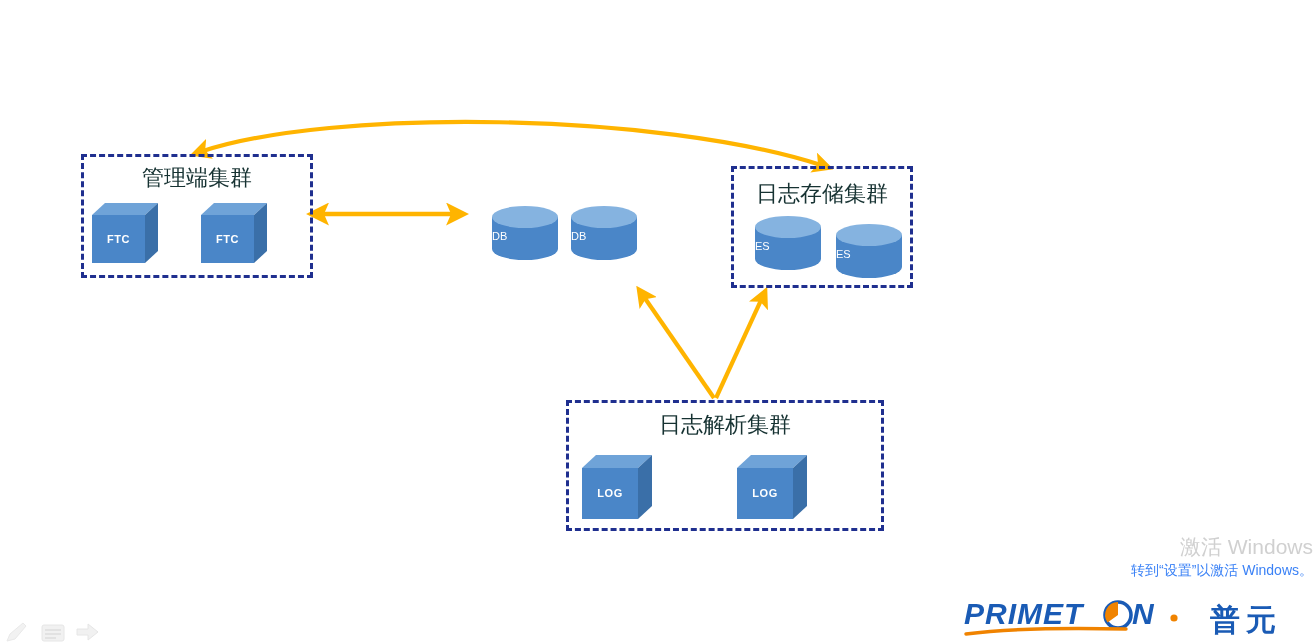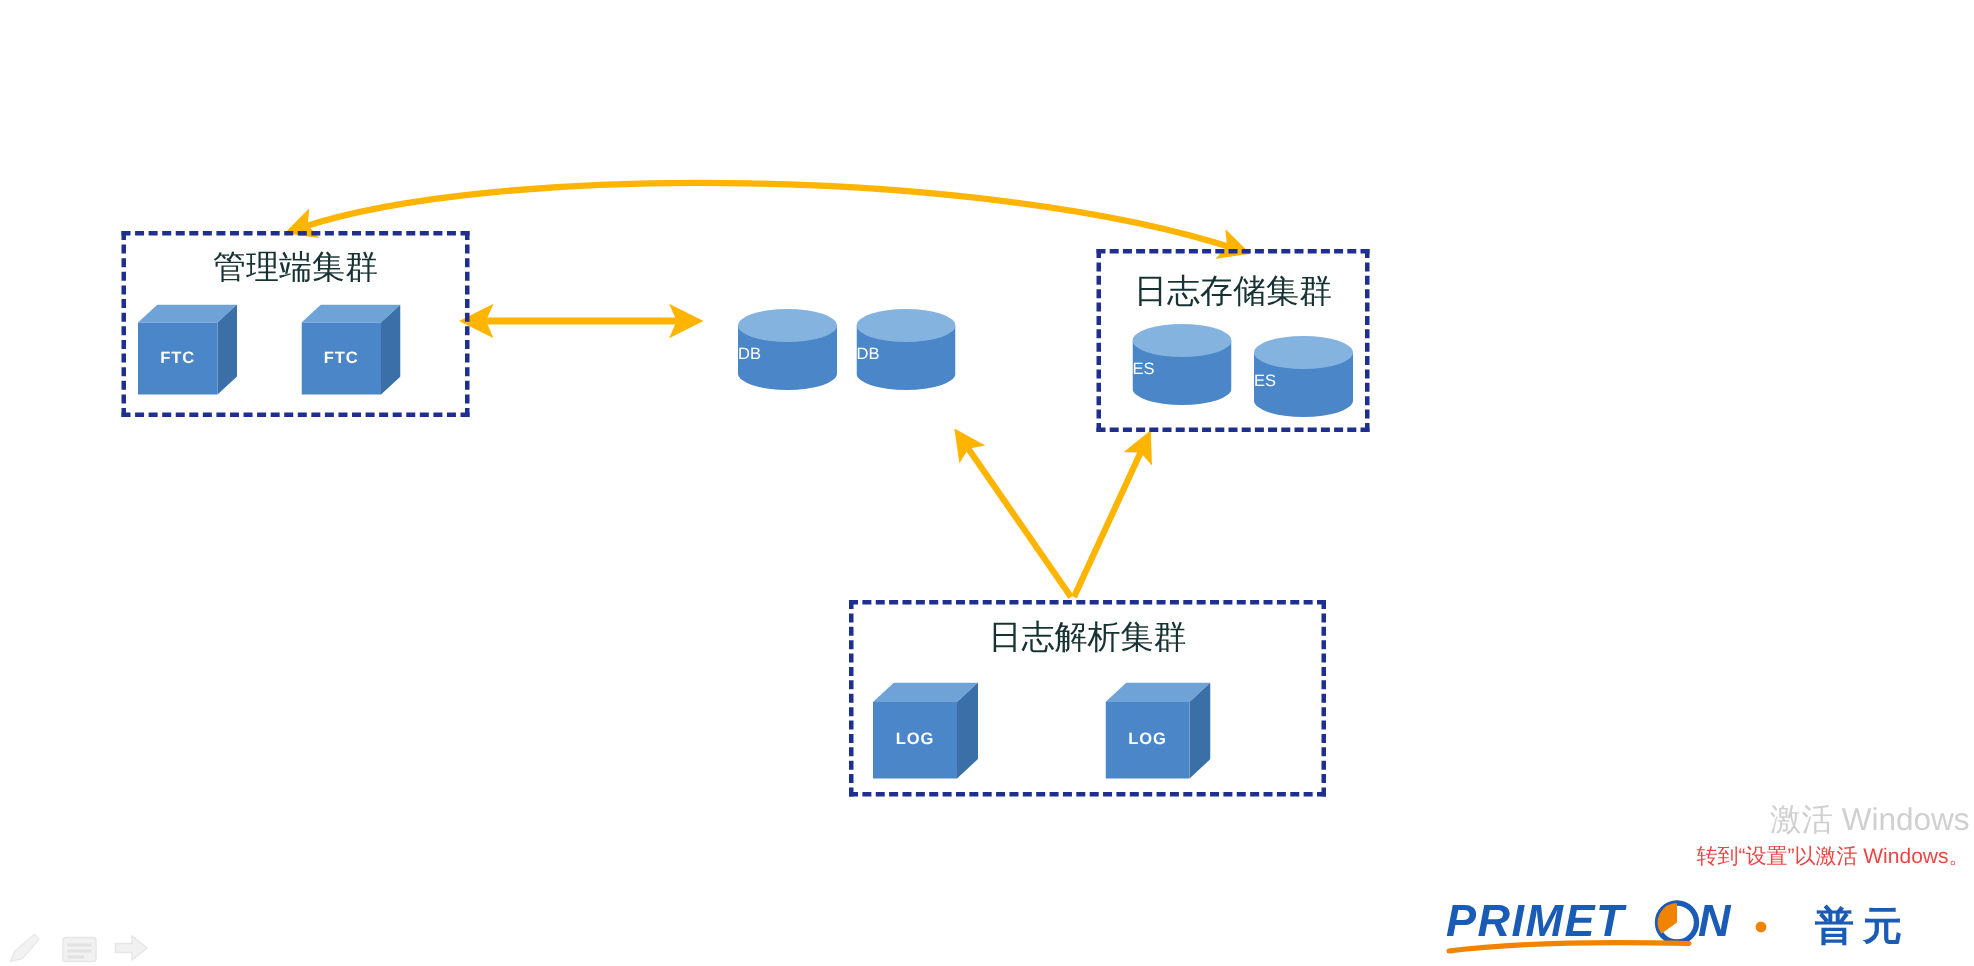--- a/index.html
+++ b/index.html
@@ -93,38 +93,38 @@
   }
   #watermark .wm-title {
     font-size: 21px;
     line-height: 27px;
     color: #d0d0d0;
     font-family: "Liberation Sans", sans-serif;
   }
   #watermark .wm-sub {
     font-size: 14px;
     line-height: 20px;
-    color: #ef4444;
+    color: #3b82f6;
     font-family: "Liberation Sans", sans-serif;
   }
 
   
   #logo {
     position: absolute;
     left: 962px;
     top: 598px;
     width: 348px;
     height: 42px;
   }
   #logo svg { display: block; }
   .logo-cn {
     position: absolute;
     left: 248px;
     top: 2px;
-    font-size: 26px;
+    font-size: 30px;
     font-weight: bold;
     color: #1A5BB5;
     letter-spacing: 6px;
     font-family: "Liberation Sans", sans-serif;
     white-space: nowrap;
   }
 
   
   #ppt-tools {
     position: absolute;

